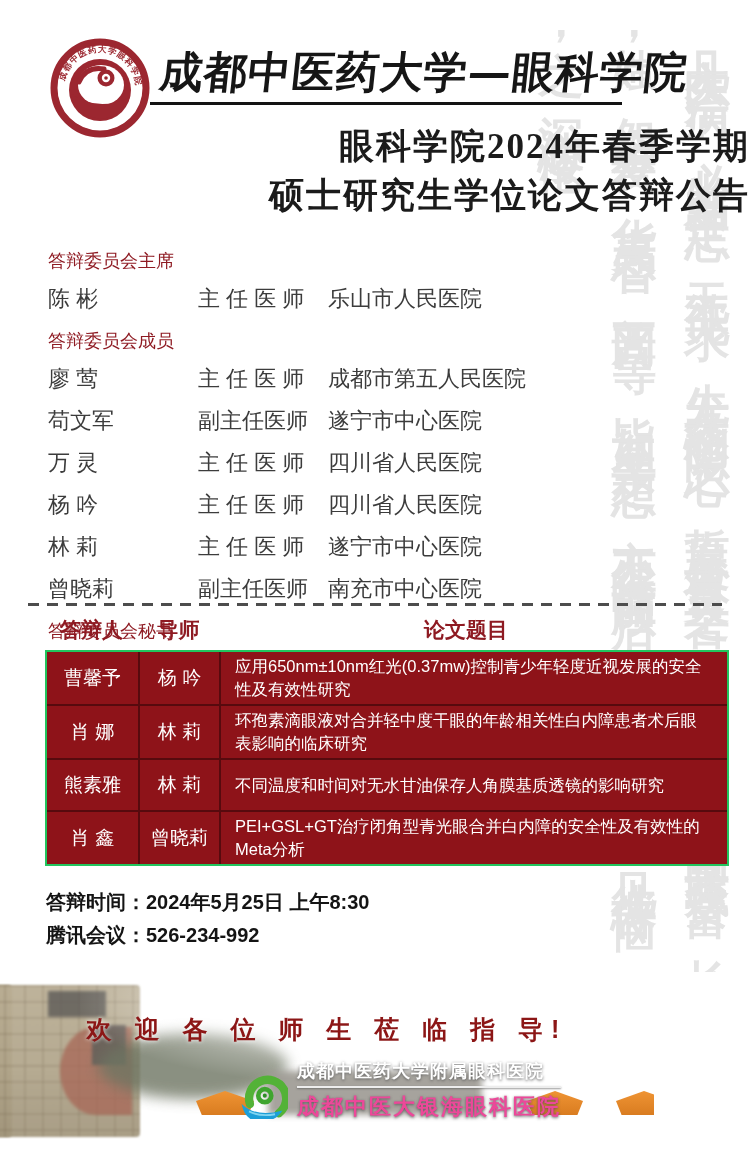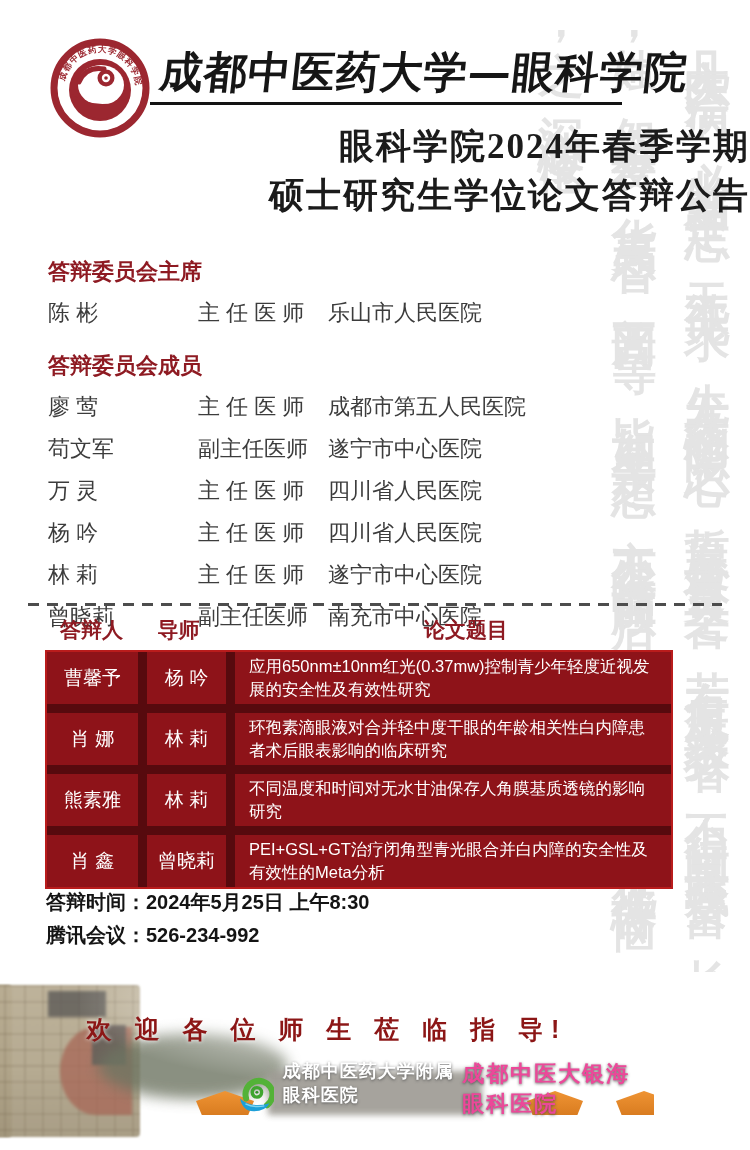--- a/index.html
+++ b/index.html
@@ -30,40 +30,40 @@
   .brand-underline { position:absolute; left:150px; top:102px; width:472px; height:3px; background:#131313; z-index:2; }
 
   .main-title {
     position:absolute; left:0; top:122px; width:750px; z-index:2;
     text-align:right; font-family:"Liberation Serif","DejaVu Serif",serif;
     font-weight:900; font-size:35px; line-height:49px; letter-spacing:2px; color:#1b1b1b;
   }
 
   
   .committee { position:absolute; left:48px; top:240px; width:666px; z-index:2; }
-  .c-heading { font-size:22px; font-weight:bold; color:#8e1a22; margin:17px 0 5px; }
+  .c-heading { font-size:18px; font-weight:normal; color:#8e1a22; margin:9px 0 5px; }
   .c-row { display:grid; grid-template-columns:150px 130px 1fr; align-items:center; padding:6px 0; }
   .c-row span { font-size:22px; color:#3c3c3c; }
 
   
   .dashes {
     position:absolute; left:28px; top:603px; width:694px; height:3px; z-index:2;
     background:repeating-linear-gradient(90deg,#4d4d4d 0 11px,transparent 11px 19px);
   }
 
   
   .t-head {
     position:absolute; left:45px; top:616px; width:668px; z-index:2;
     display:grid; grid-template-columns:93px 81px 1fr;
   }
   .t-head span { text-align:center; font-size:21px; font-weight:bold; color:#8e1a22; }
   .d-table {
-    position:absolute; left:45px; top:650px; width:628px; z-index:2;
+    position:absolute; left:45px; top:650px; width:684px; z-index:2;
     display:grid; grid-template-columns:91px 79px 1fr; grid-auto-rows:minmax(50px,auto);
-    gap:9px; background:#570a0e; border:2px solid #b91c1c;
+    gap:2px; background:#570a0e; border:2px solid #22c55e;
   }
   .cell { background:#8e1319; color:#ffffff; display:flex; align-items:center; }
   .cell.center { justify-content:center; font-size:19px; }
   .cell.topic { padding:3px 14px; font-size:16.5px; line-height:23px; text-align:left; }
 
   
   .details { position:absolute; left:46px; top:886px; z-index:2; }
   .detail-line { font-size:20px; font-weight:bold; color:#141414; line-height:33px; }
 
   
@@ -97,21 +97,21 @@
     border-top:5px solid #dcd8cf;
     background:repeating-linear-gradient(90deg,#dcd8cf 0 6px,#b4b0a7 6px 9px,#d2cec5 9px 24px); }
   .ground { left:0; right:0; bottom:0; height:20px; background:linear-gradient(180deg,#8e8b86,#6c6965); }
 
   .welcome {
     position:absolute; left:0; top:38px; width:100%; z-index:3; text-align:center;
     font-size:25px; font-weight:900; color:#8c1616; letter-spacing:8px; white-space:nowrap;
     text-shadow:0 0 4px rgba(255,255,255,.85);
   }
   .lockup { position:absolute; left:236px; top:84px; z-index:3; display:flex; align-items:center; gap:9px; }
-  .h-names { display:flex; }
+  .h-names { display:flex; flex-direction:column; }
   .h-line1 { font-size:18px; font-weight:bold; color:#ffffff; letter-spacing:1px; text-shadow:0 1px 3px rgba(80,80,80,.9); }
   .h-rule { height:2px; background:#ededed; margin:3px 0 4px; box-shadow:0 1px 2px rgba(80,80,80,.6); }
   .h-line2 { font-size:22px; font-weight:bold; color:#ec4899; letter-spacing:2px; text-shadow:0 1px 3px rgba(80,80,80,.9); }
 </style>
 </head>
 <body>
 
 <div class="page">
 
   <div class="watermark">凡大医治病，必当安神定志，无欲无求，先发大慈恻隐之心，誓愿普救含灵之苦。若有疾厄来求救者，不得问其贵贱贫富，长幼妍媸，怨亲善友，华夷愚智，普同一等，皆如至亲之想。亦不得瞻前顾后，自虑吉凶，护惜身命。见彼苦恼，若己有之，深心凄怆。</div>

